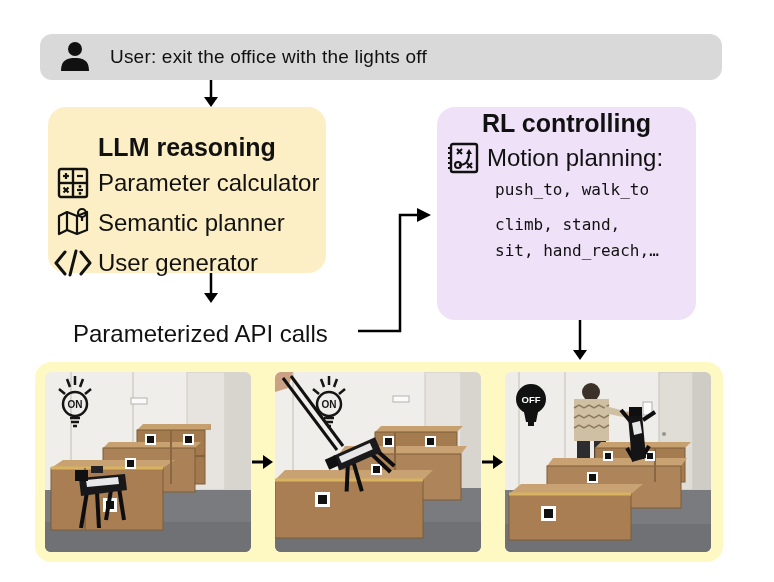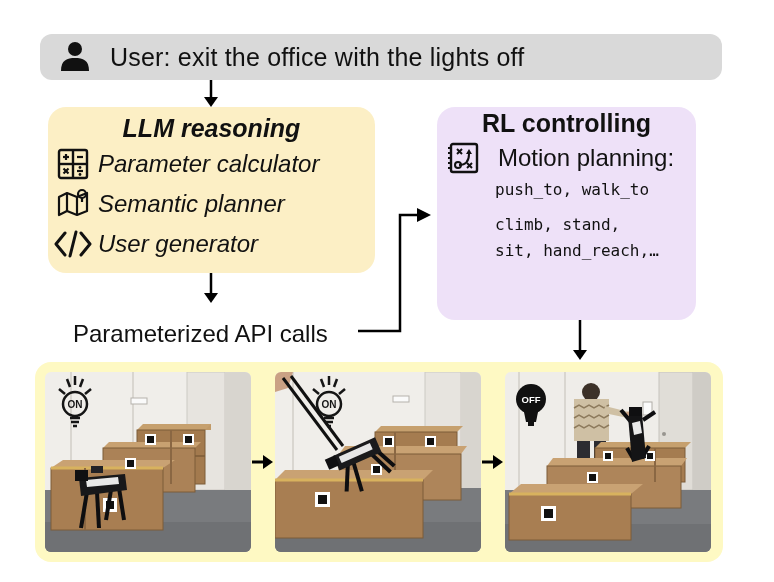--- a/index.html
+++ b/index.html
@@ -7,29 +7,29 @@
     position:relative; width:774px; height:582px; background:#ffffff;
     font-family:"Liberation Sans", sans-serif; color:#111; overflow:hidden;
   }
   
   .user-bar {
     position:absolute; left:40px; top:34px; width:682px; height:46px;
     background:#d9d9d9; border-radius:12px;
     display:flex; align-items:center; gap:20px;
     padding-left:20px; box-sizing:border-box;
   }
-  .user-text { font-size:25px; letter-spacing:0.2px; }
+  .user-text { font-size:19px; letter-spacing:0.2px; }
 
   
   .flow-box { position:absolute; box-sizing:border-box; border-radius:18px; }
-  .llm-box { left:48px; top:107px; width:327px; height:166px; background:#fcefc5; padding-top:5px;font-style:italic; }
+  .llm-box { left:48px; top:107px; width:278px; height:166px; background:#fcefc5; padding-top:24px; }
   .rl-box  { left:437px; top:107px; width:259px; height:213px; background:#eee1f8; padding-top:0; }
   .box-title { text-align:center; font-weight:bold; font-size:25px; line-height:32px; }
   .box-row { display:flex; align-items:center; height:40px; }
-  .rl-box .box-row { height:38px;gap:11px; }
+  .rl-box .box-row { height:38px; }
   .icon-cell { width:50px; display:flex; justify-content:center; align-items:center; flex:0 0 50px; }
   .row-label { font-size:24px; }
   .code-line {
     font-family:"DejaVu Sans Mono", monospace; font-size:16px; line-height:26px;
     margin-left:58px; white-space:pre;
   }
   .rl-gap { height:9px; }
 
   
   .api-label { position:absolute; left:73px; top:320px; font-size:24px; }

